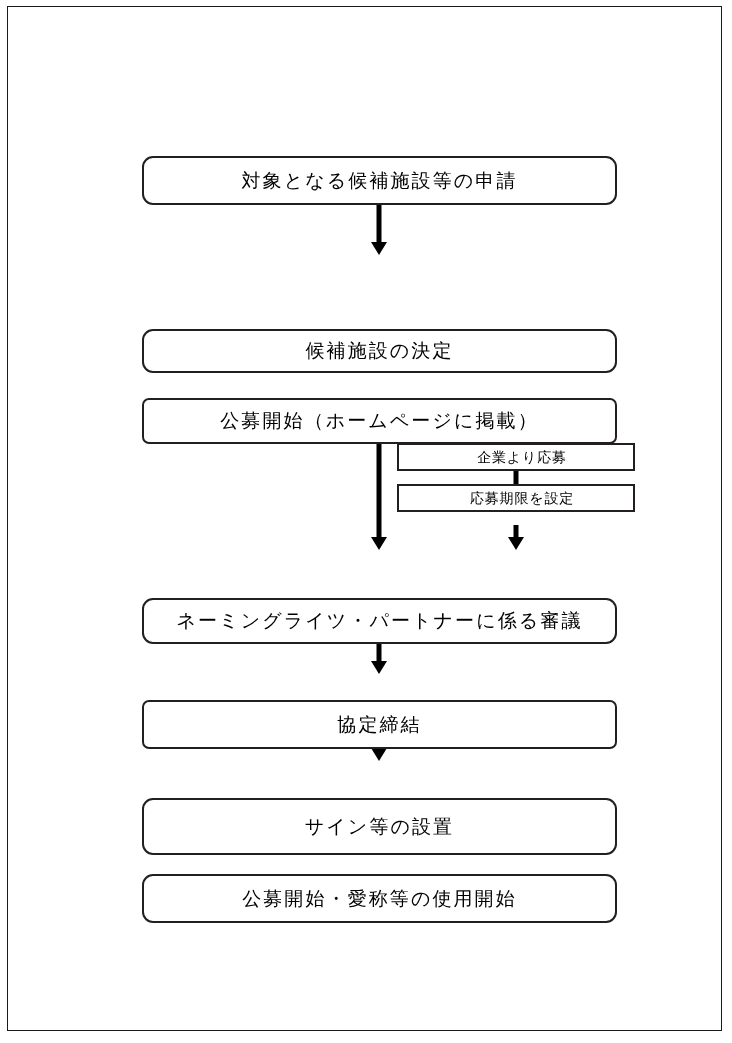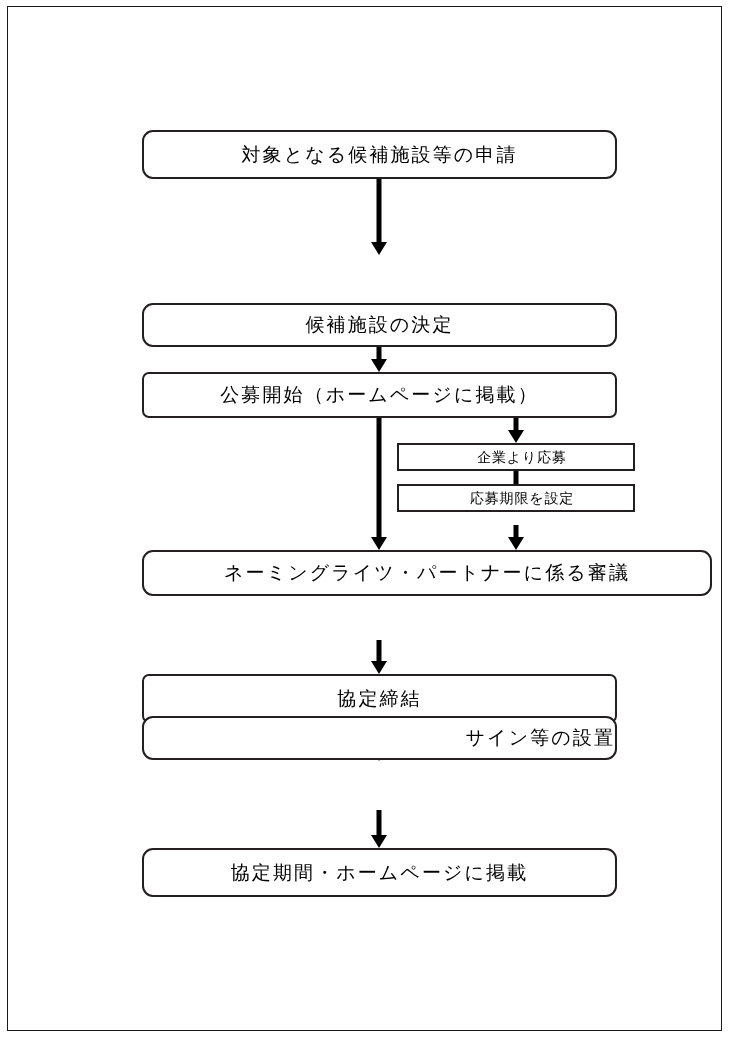--- a/index.html
+++ b/index.html
@@ -43,20 +43,21 @@
     justify-content: center;
     text-align: center;
     color: #000000;
     z-index: 3;
   }
   .node.primary {
     border: 2px solid #231f20;
     border-radius: 11px;
     font-size: 19px;
     letter-spacing: 0.11em;
+    margin-top: 26px;
   }
   .node.secondary {
     border: 2px solid #231f20;
     border-radius: 0;
     font-size: 14px;
     letter-spacing: 0.06em;
     padding-left: 12px;
   }
   .node .node-label {
     display: block;
@@ -137,26 +138,26 @@
       </div>
       <div class="node primary" style="left: 142px; top: 372px; width: 475px; height: 46px; border-radius: 7px;">
         <span class="node-label">公募開始（ホームページに掲載）</span>
       </div>
       <div class="node secondary" style="left: 397px; top: 443px; width: 238px; height: 28px;">
         <span class="node-label">企業より応募</span>
       </div>
       <div class="node secondary" style="left: 397px; top: 484px; width: 238px; height: 28px;">
         <span class="node-label">応募期限を設定</span>
       </div>
-      <div class="node primary" style="left: 142px; top: 550px; width: 570px; height: 46px; text-align: center;">
+      <div class="node primary" style="left: 142px; top: 572px; width: 475px; height: 46px; text-align: center;">
         <span class="node-label">ネーミングライツ・パートナーに係る審議</span>
       </div>
       <div class="node primary" style="left: 142px; top: 674px; width: 475px; height: 49px; border-radius: 7px;">
         <span class="node-label">協定締結</span>
       </div>
-      <div class="node primary" style="left: 142px; top: 716px; width: 475px; height: 44px; justify-content: flex-end;">
+      <div class="node primary" style="left: 142px; top: 772px; width: 475px; height: 57px;">
         <span class="node-label">サイン等の設置</span>
       </div>
       <div class="node primary" style="left: 142px; top: 848px; width: 475px; height: 49px;">
-        <span class="node-label">協定期間・ホームページに掲載</span>
+        <span class="node-label">公募開始・愛称等の使用開始</span>
       </div>
     </div>
 </div>
 
 </body></html>

